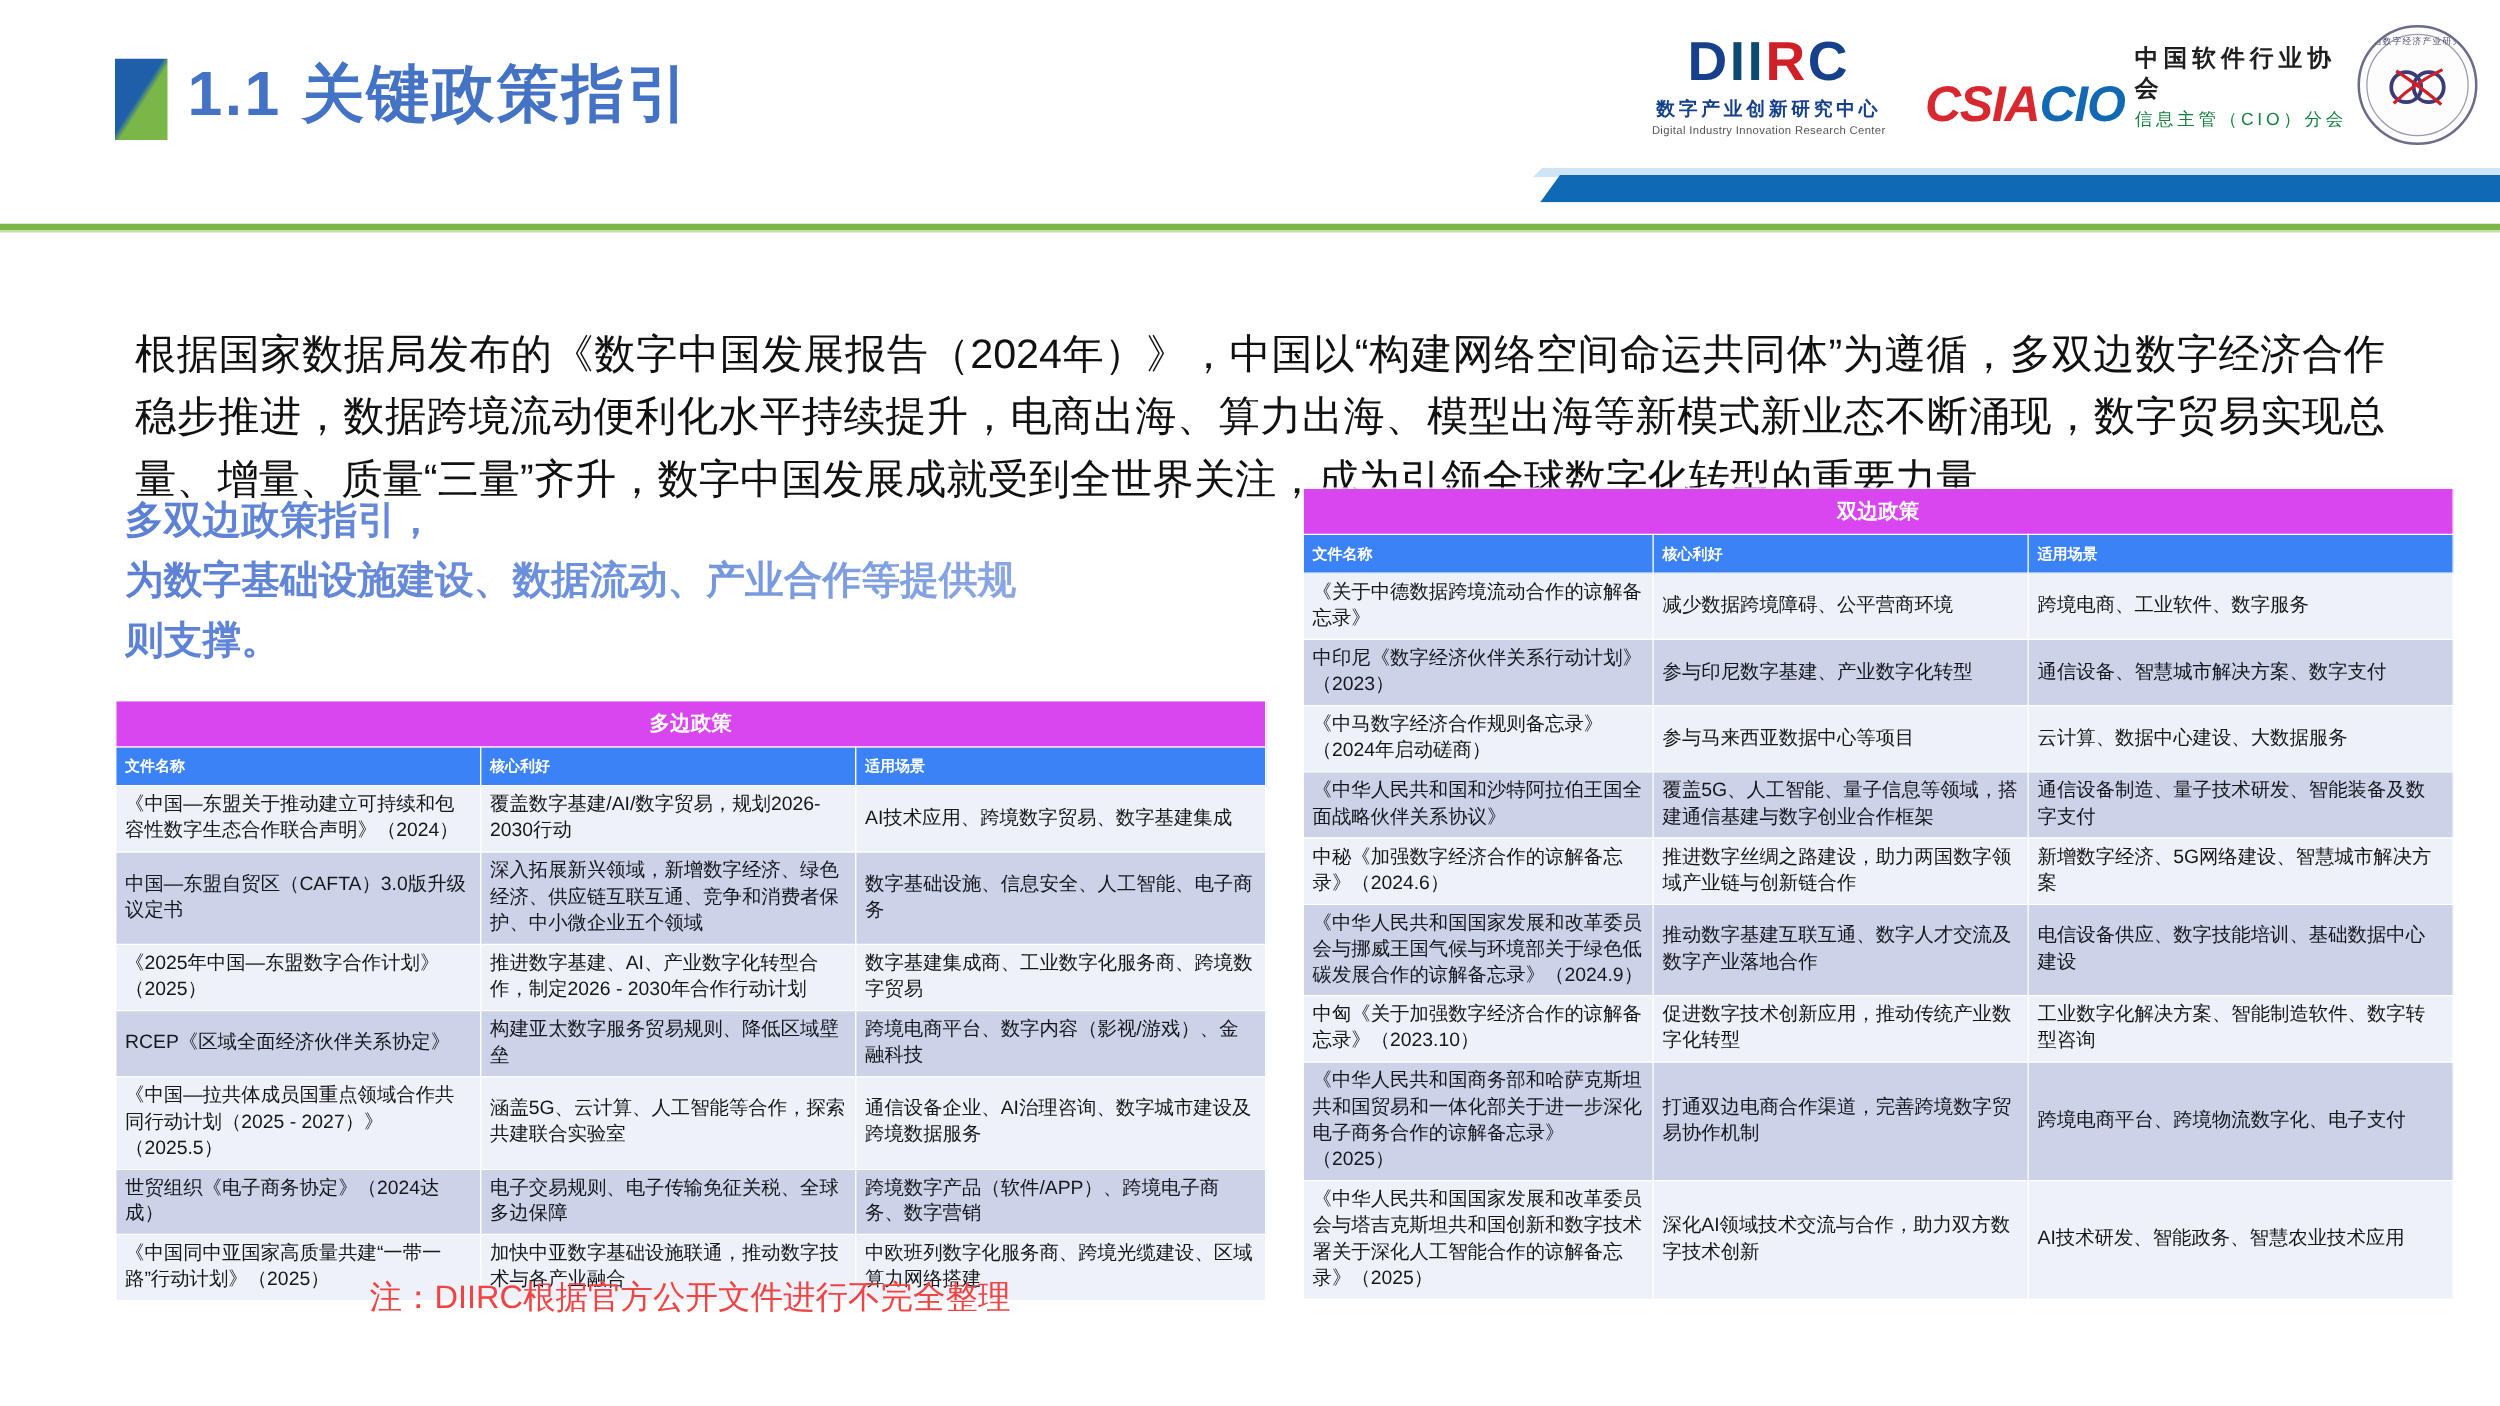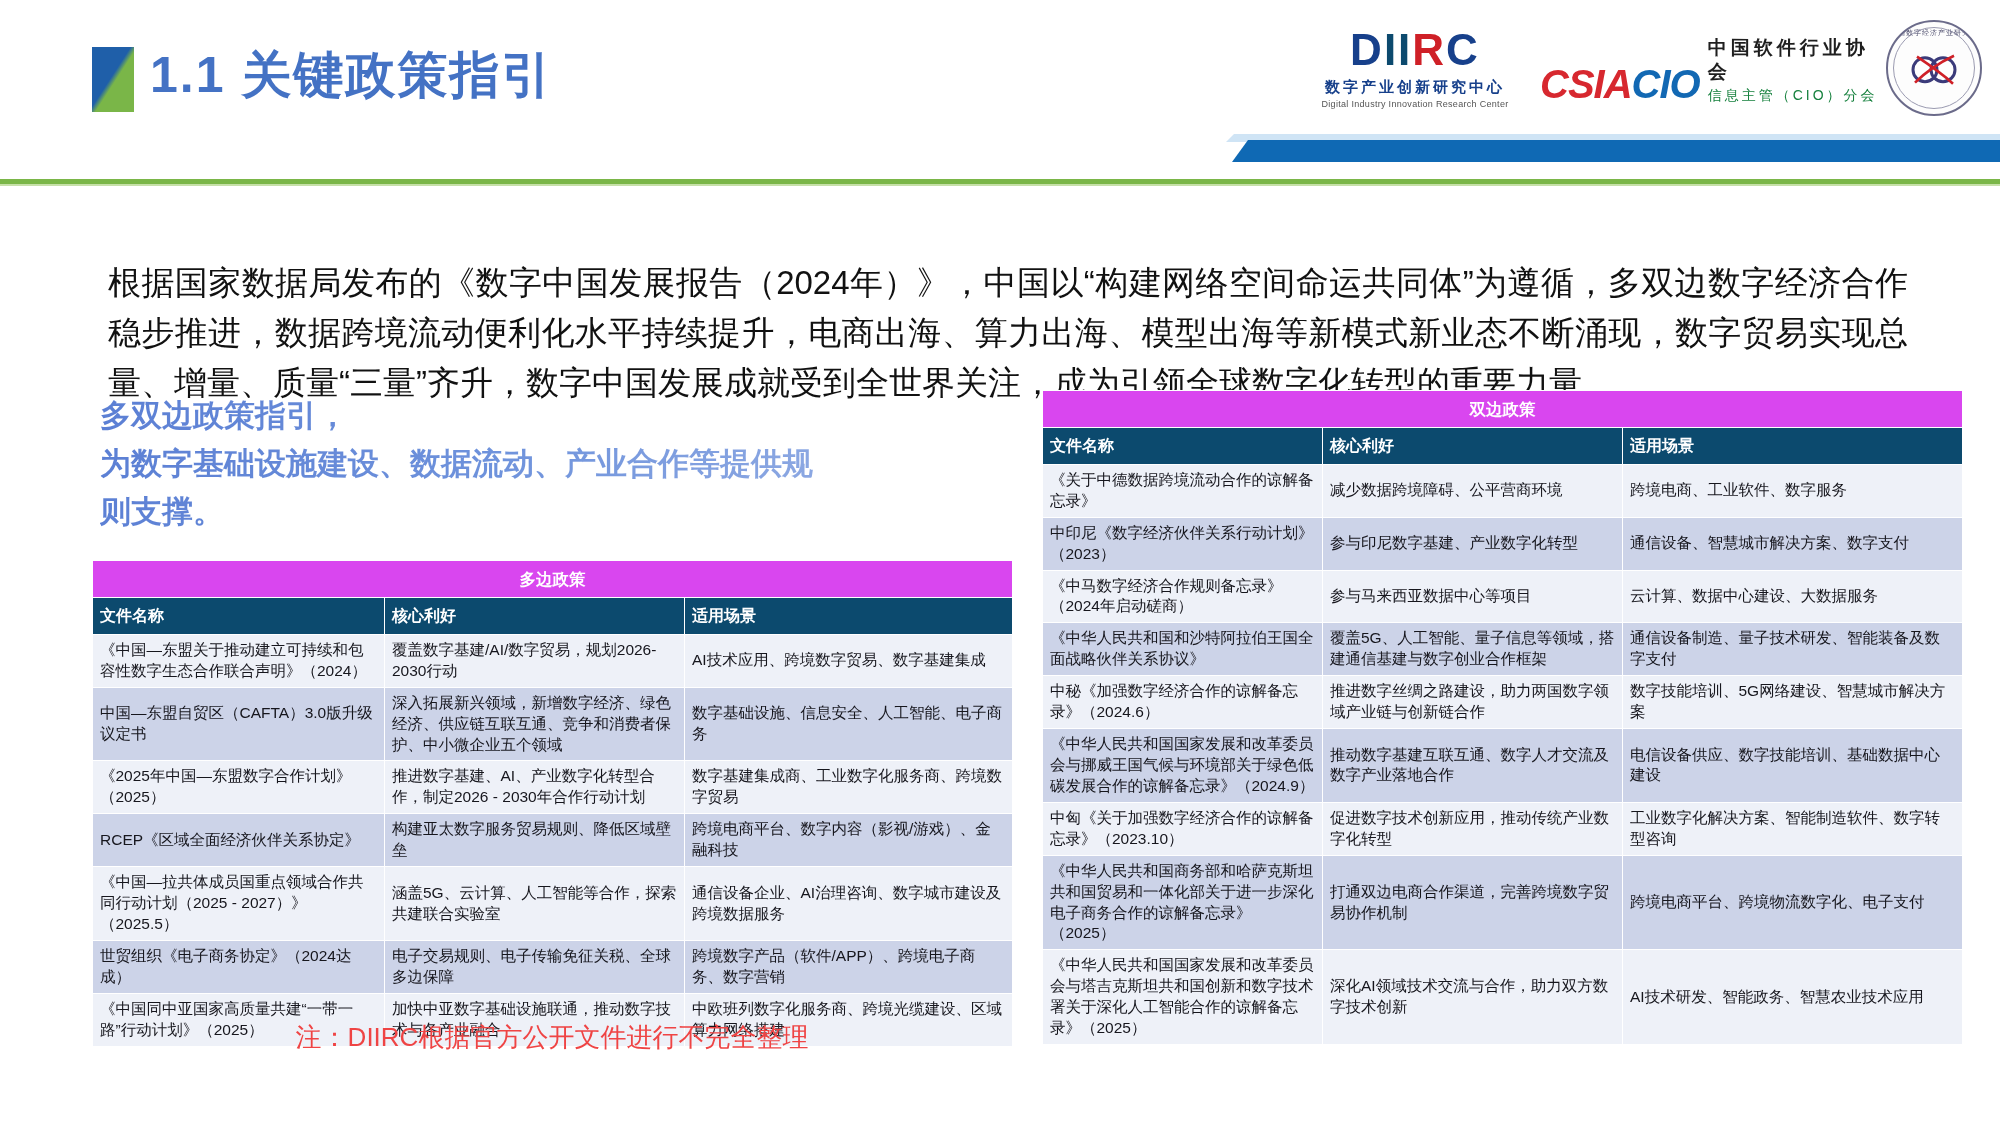--- a/index.html
+++ b/index.html
@@ -99,21 +99,21 @@
     vertical-align:middle;
     line-height:1.35;
     text-align:left;
     font-weight:normal;
   }
   .tbl .title-row td{
     background:#d946ef;color:#fff;font-weight:bold;text-align:center;
     font-size:16.5px;padding:7px 4px;
   }
   .tbl .head-row td{
-    background:#0c4a6e;color:#fff;font-weight:bold;font-size:16px;padding:7px 7px;
+    background:#3b82f6;color:#fff;font-weight:bold;font-size:12px;padding:7px 7px;
   }
   .tbl tbody tr:nth-child(odd) td{background:#eef1f8;}
   .tbl tbody tr:nth-child(even) td{background:#ccd3e8;}
 
   #tbl-multi{left:92px;top:560px;width:920px;}
   #tbl-multi col.c1{width:292px;}
   #tbl-multi col.c2{width:300px;}
   #tbl-multi col.c3{width:328px;}
 
   #tbl-bi{left:1042px;top:390px;width:920px;}
@@ -265,21 +265,21 @@
       <td>云计算、数据中心建设、大数据服务</td>
     </tr>
     <tr>
       <td>《中华人民共和国和沙特阿拉伯王国全面战略伙伴关系协议》</td>
       <td>覆盖5G、人工智能、量子信息等领域，搭建通信基建与数字创业合作框架</td>
       <td>通信设备制造、量子技术研发、智能装备及数字支付</td>
     </tr>
     <tr>
       <td>中秘《加强数字经济合作的谅解备忘录》（2024.6）</td>
       <td>推进数字丝绸之路建设，助力两国数字领域产业链与创新链合作</td>
-      <td>数字技能培训、5G网络建设、智慧城市解决方案</td>
+      <td>新增数字经济、5G网络建设、智慧城市解决方案</td>
     </tr>
     <tr>
       <td>《中华人民共和国国家发展和改革委员会与挪威王国气候与环境部关于绿色低碳发展合作的谅解备忘录》（2024.9）</td>
       <td>推动数字基建互联互通、数字人才交流及数字产业落地合作</td>
       <td>电信设备供应、数字技能培训、基础数据中心建设</td>
     </tr>
     <tr>
       <td>中匈《关于加强数字经济合作的谅解备忘录》（2023.10）</td>
       <td>促进数字技术创新应用，推动传统产业数字化转型</td>
       <td>工业数字化解决方案、智能制造软件、数字转型咨询</td>

